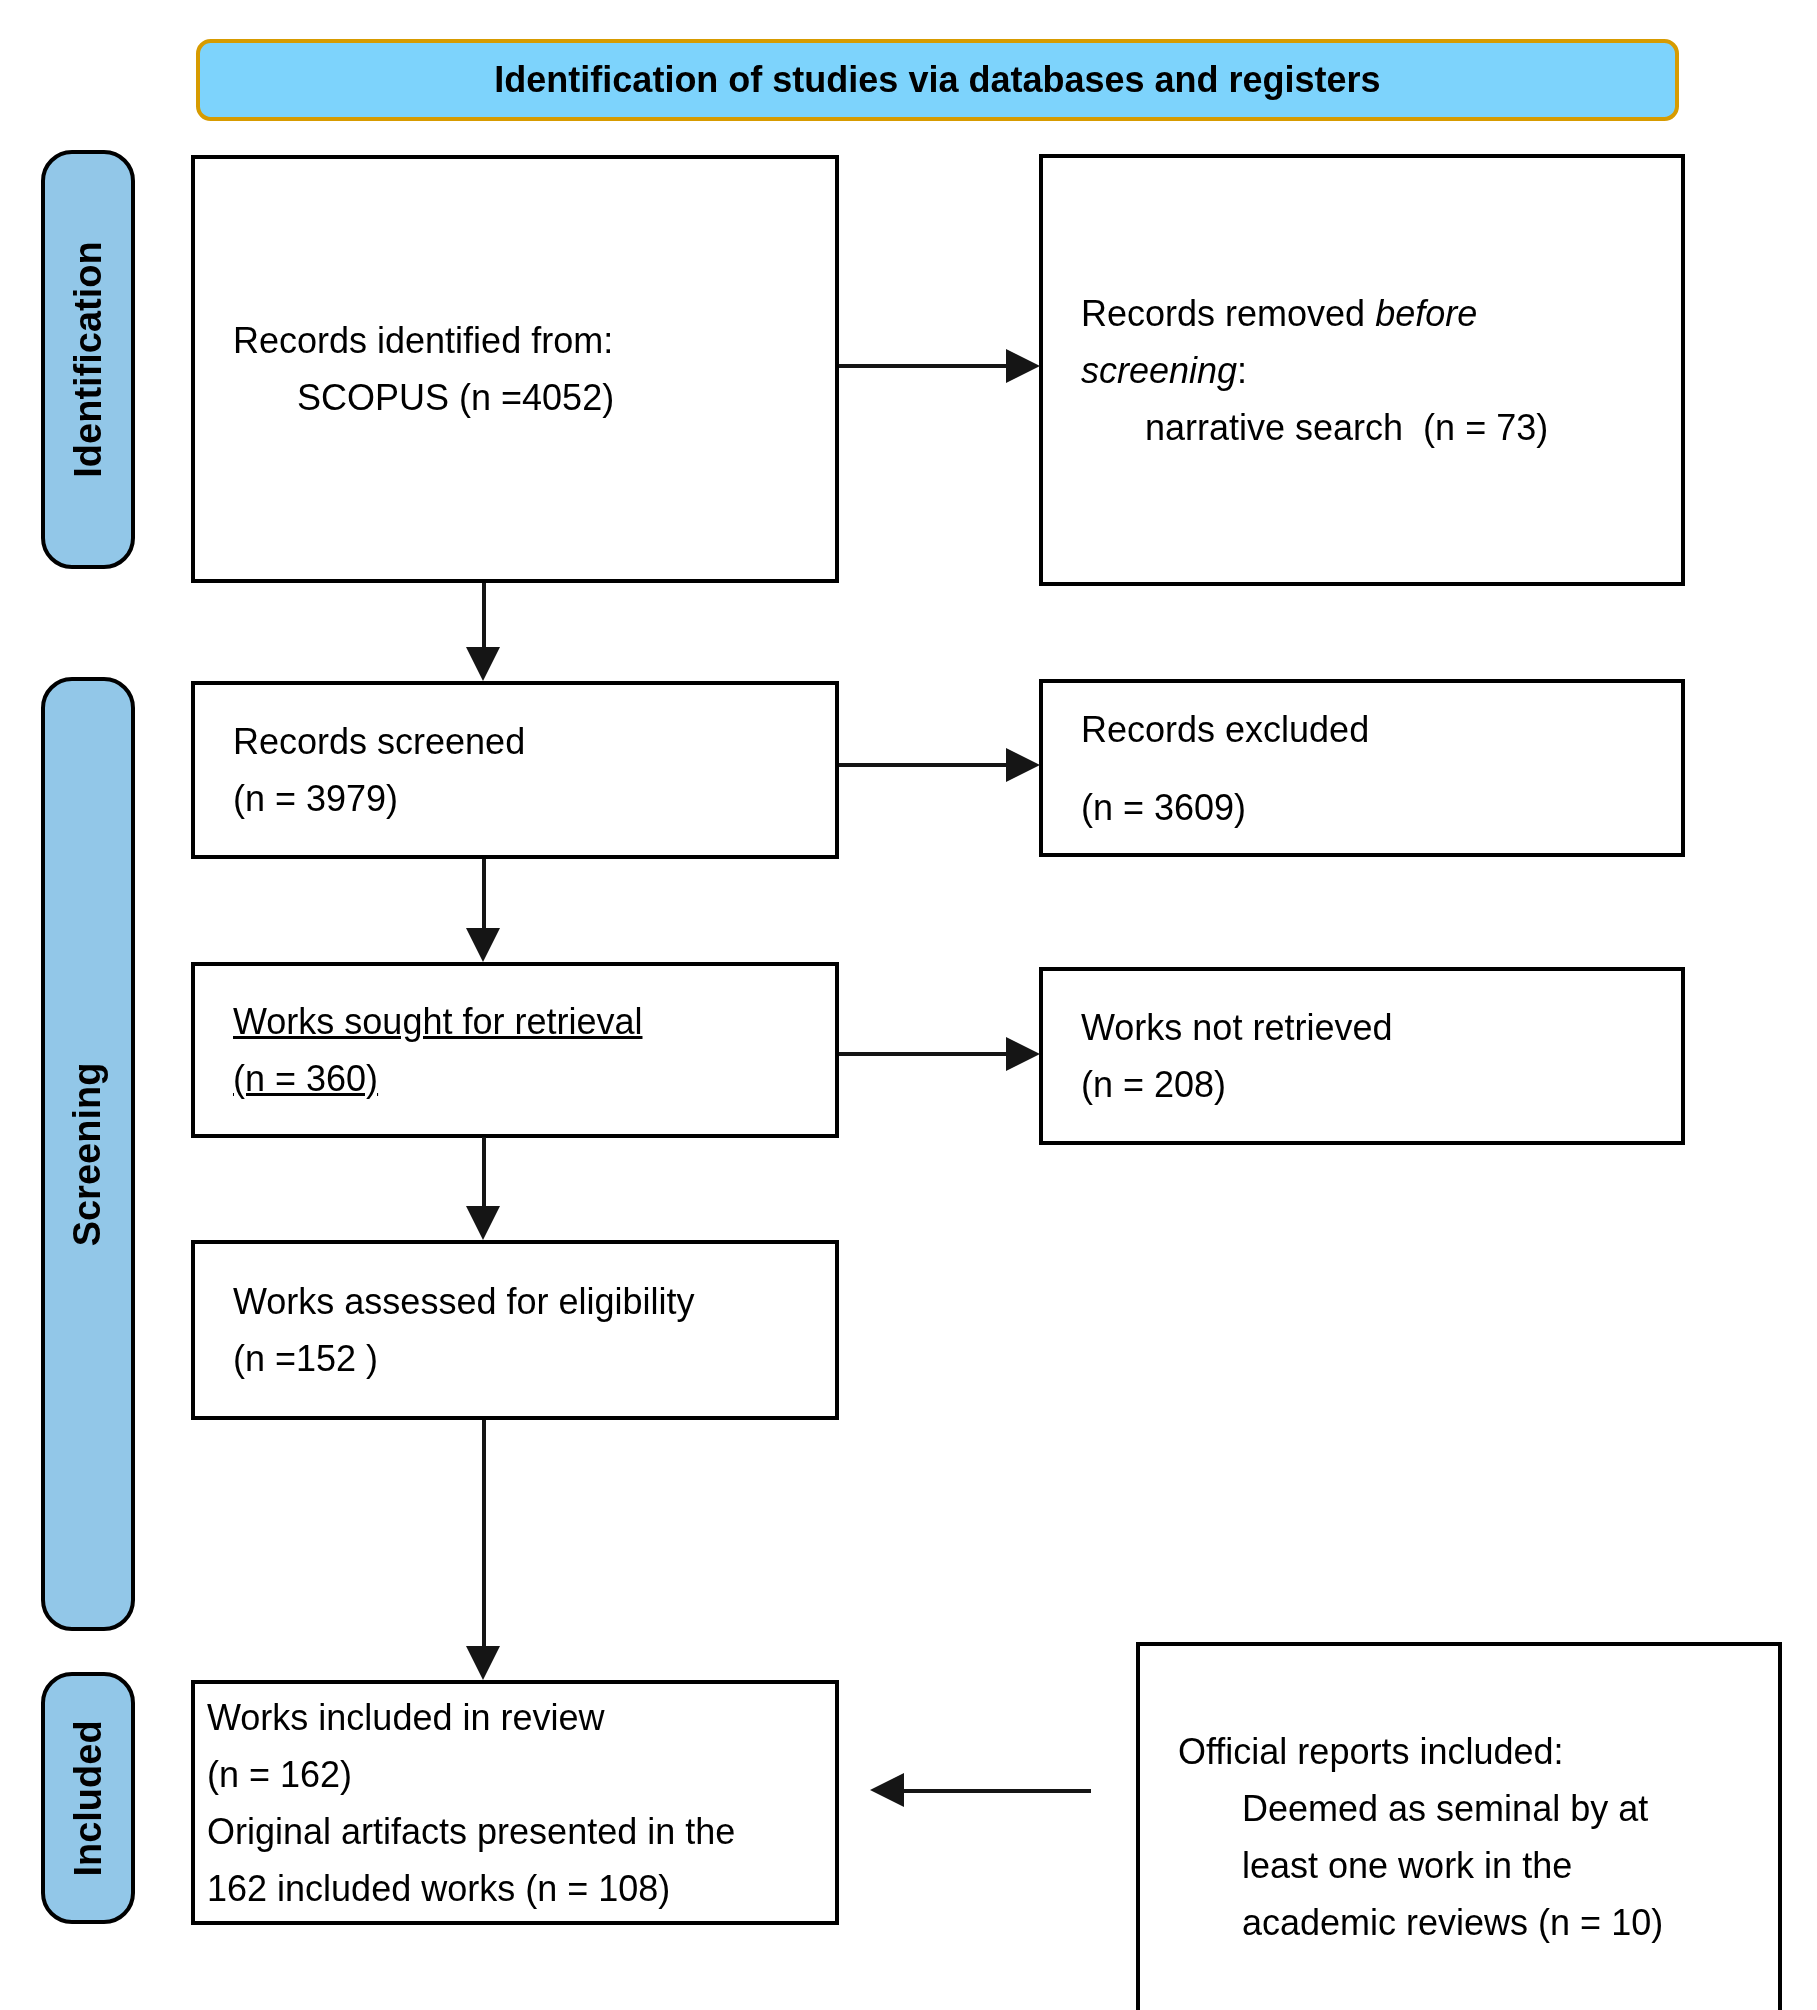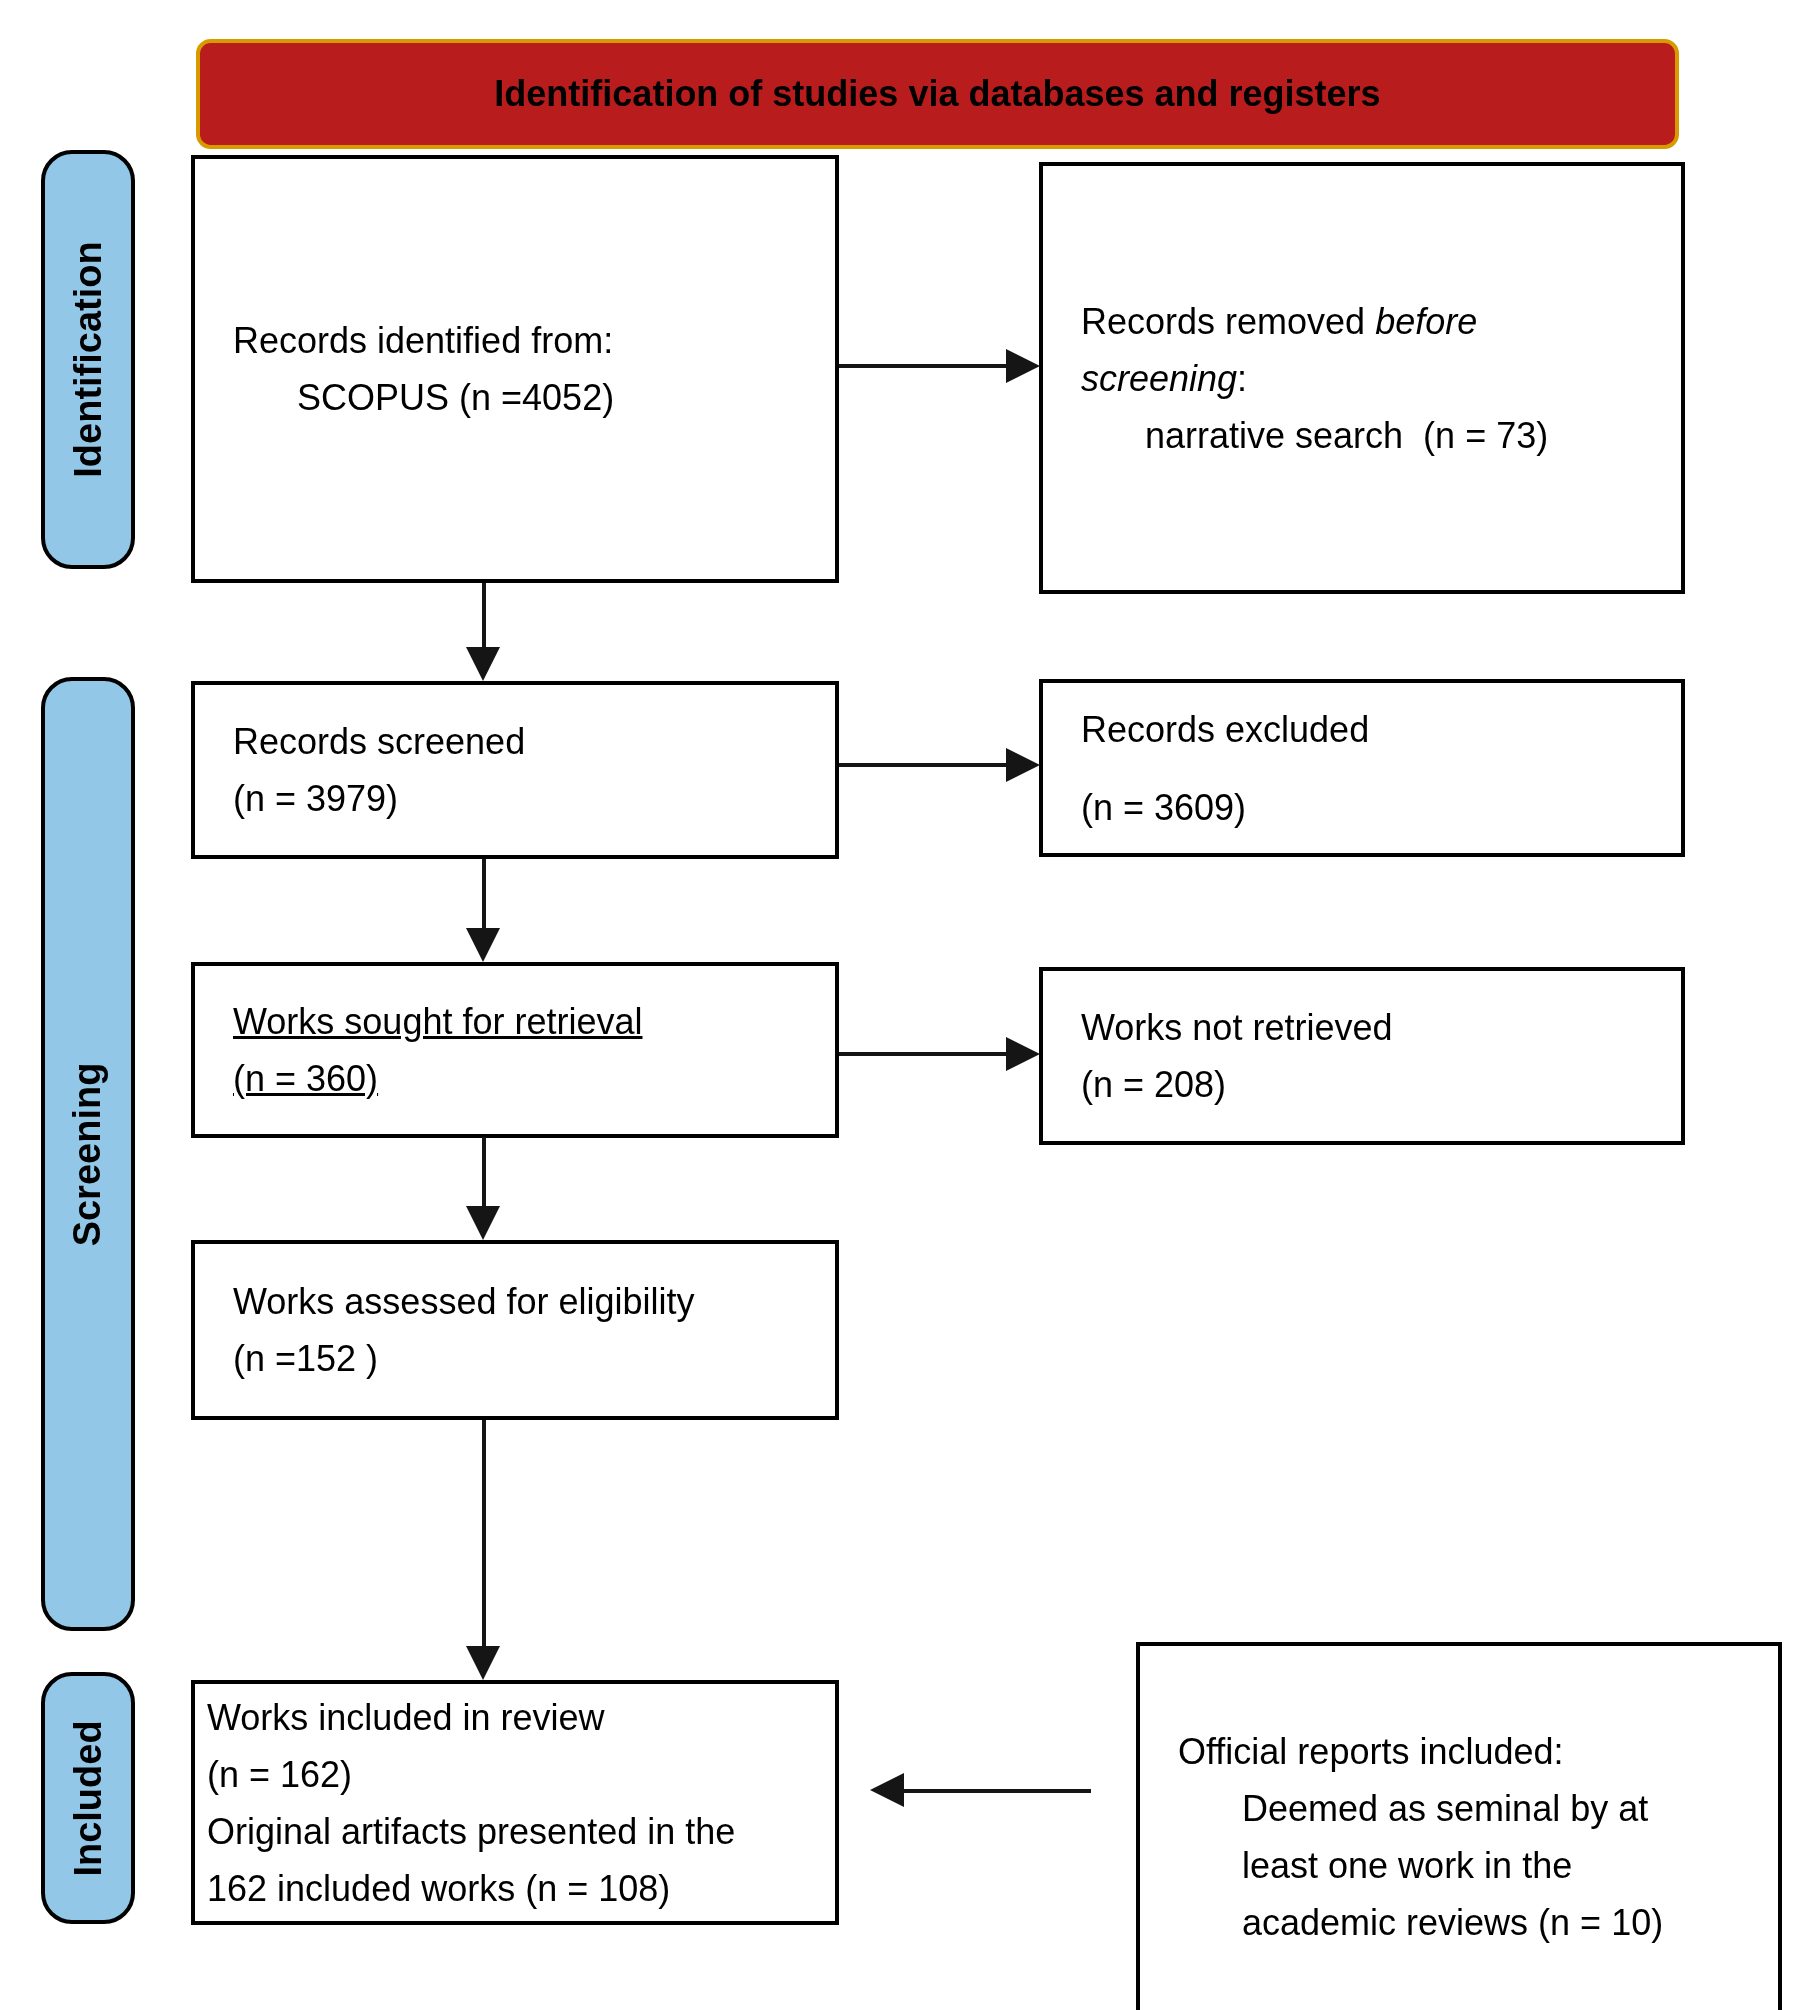--- a/index.html
+++ b/index.html
@@ -5,22 +5,22 @@
   html,body { margin:0; padding:0; background:#ffffff; }
   #canvas {
     position:relative;
     width:1817px; height:2011px;
     background:#ffffff;
     font-family:"Liberation Sans", sans-serif;
     color:#000000;
   }
   
   .banner {
-    position:absolute; left:196px; top:39px; width:1483px; height:110px;
-    background:#b91c1c; border:4.1px solid #D79B00; border-radius:14.7px;
+    position:absolute; left:196px; top:39px; width:1483px; height:82px;
+    background:#7dd3fc; border:4.1px solid #D79B00; border-radius:14.7px;
     box-sizing:border-box;
     display:flex; align-items:center; justify-content:center;
     font-weight:bold; font-size:36px;
   }
   
   .stage {
     position:absolute; left:41px; width:94px;
     background:#92C7E8; border:4.9px solid #000000; border-radius:31px;
     box-sizing:border-box;
     display:flex; align-items:center; justify-content:center;
@@ -101,21 +101,21 @@
     <div class="line">(n =152 )</div>
   </div>
 
   <div class="fbox" style="left:191px; top:1680px; width:648px; height:245px;padding-left:12px;">
     <div class="line">Works included in review</div>
     <div class="line">(n = 162)</div>
     <div class="line">Original artifacts presented in the</div>
     <div class="line">162 included works (n = 108)</div>
   </div>
 
-  <div class="fbox" style="left:1039px; top:154px; width:646px; height:432px;margin-top:8px;">
+  <div class="fbox" style="left:1039px; top:154px; width:646px; height:432px;">
     <div class="line"><span>Records removed </span><span class="em">before</span></div>
     <div class="line"><span class="em">screening</span><span>:</span></div>
     <div class="line ind">narrative search  (n = 73)</div>
   </div>
 
   <div class="fbox" style="left:1039px; top:679px; width:646px; height:178px;gap:21px;">
     <div class="line">Records excluded</div>
     <div class="line">(n = 3609)</div>
   </div>
 

